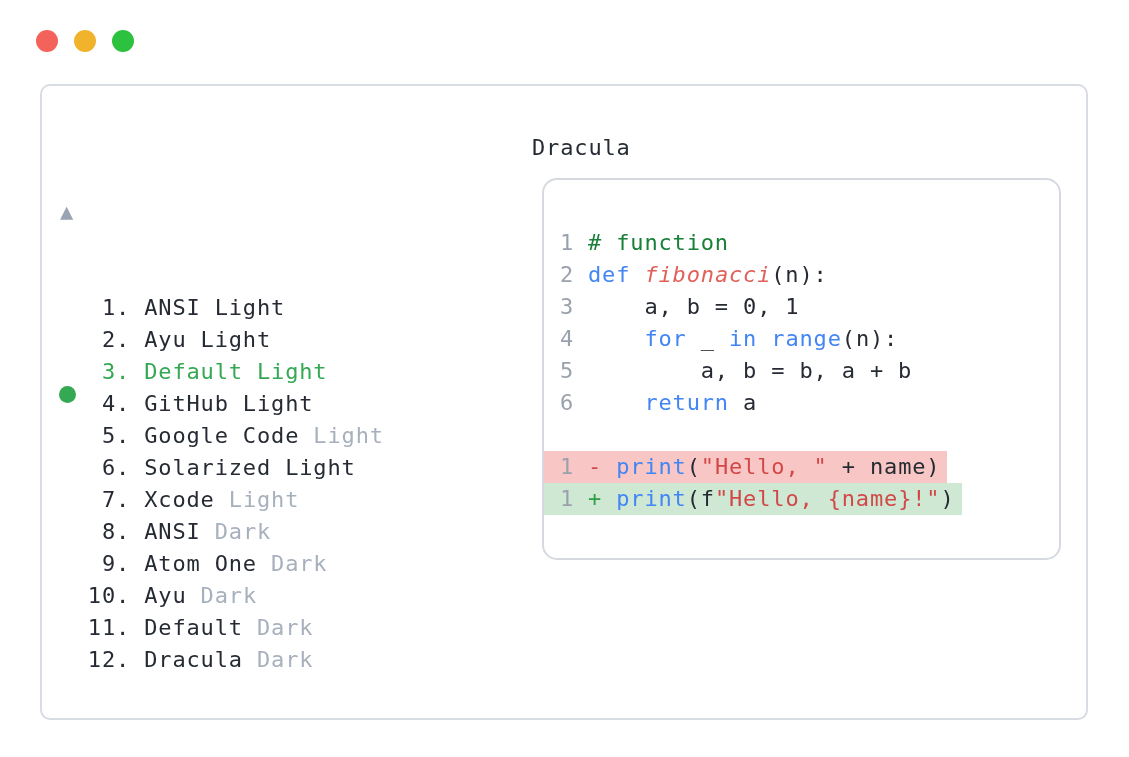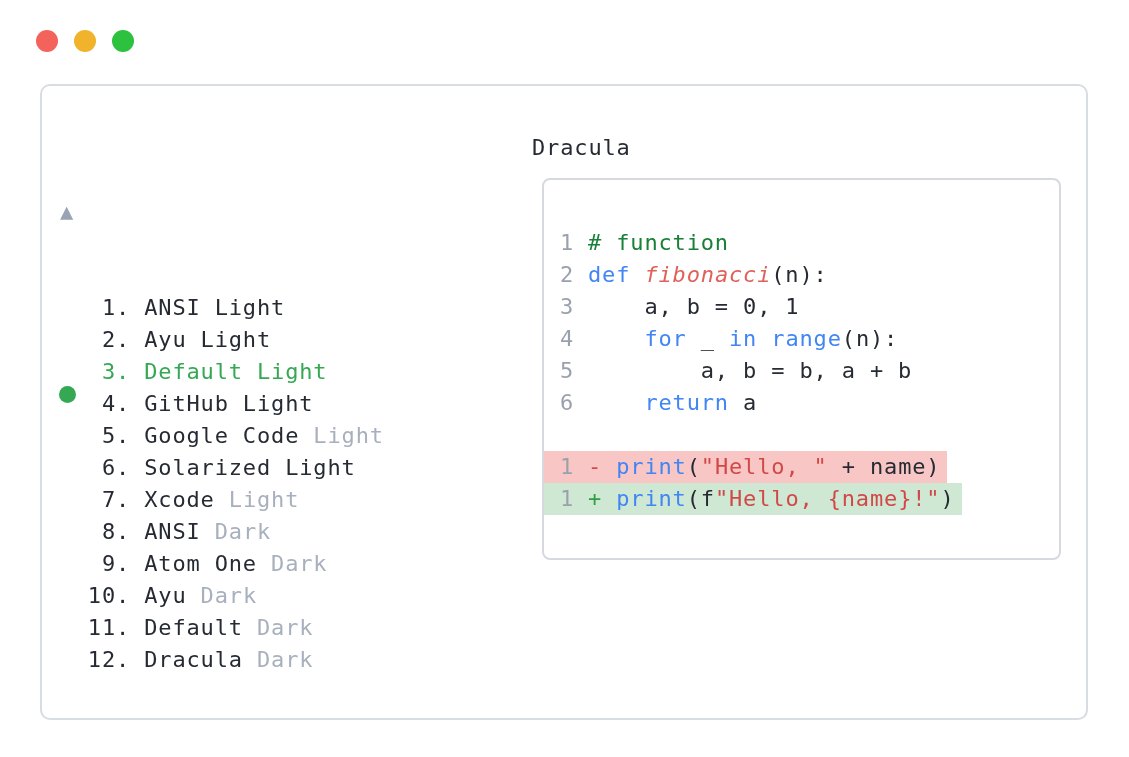--- a/index.html
+++ b/index.html
@@ -27,21 +27,21 @@
   .theme-row .sel-dot{position:absolute;left:-1px;top:7px;width:17px;height:17px;border-radius:50%;
                       background:var(--selected-green);}
   .theme-row .num{display:inline-block;width:42px;text-align:right;}
   .theme-row.selected .num,.theme-row.selected .suffix,.theme-row.selected .name{color:var(--selected-green);}
   .theme-row .variant{color:var(--text-gray);}
   .blank-line{height:32px;}
 
   
   .preview-label{position:absolute;left:490px;top:46px;}
   .preview-box{position:absolute;left:500px;top:92px;width:519px;height:382px;box-sizing:border-box;
-               border:2px solid var(--preview-border);border-radius:8px;background:#fff;padding-top:47px;}
+               border:2px solid var(--preview-border);border-radius:15px;background:#fff;padding-top:47px;}
   .code-line{padding-left:16px;}
   .code-line .lineno{display:inline-block;width:14px;margin-right:14px;color:var(--lineno-gray);}
   .code-line.diff{padding-left:0;}
   .code-line.diff .wrap{display:inline-block;height:32px;line-height:32px;padding:0 7px 0 16px;}
   .code-line.diff-removed .wrap{background:var(--diff-red-bg);}
   .code-line.diff-added .wrap{background:var(--diff-green-bg);}
 
   .tok-plain{color:var(--text-dark);}
   .tok-comment{color:var(--comment-green);}
   .tok-keyword{color:var(--keyword-blue);margin-top:17px;}

